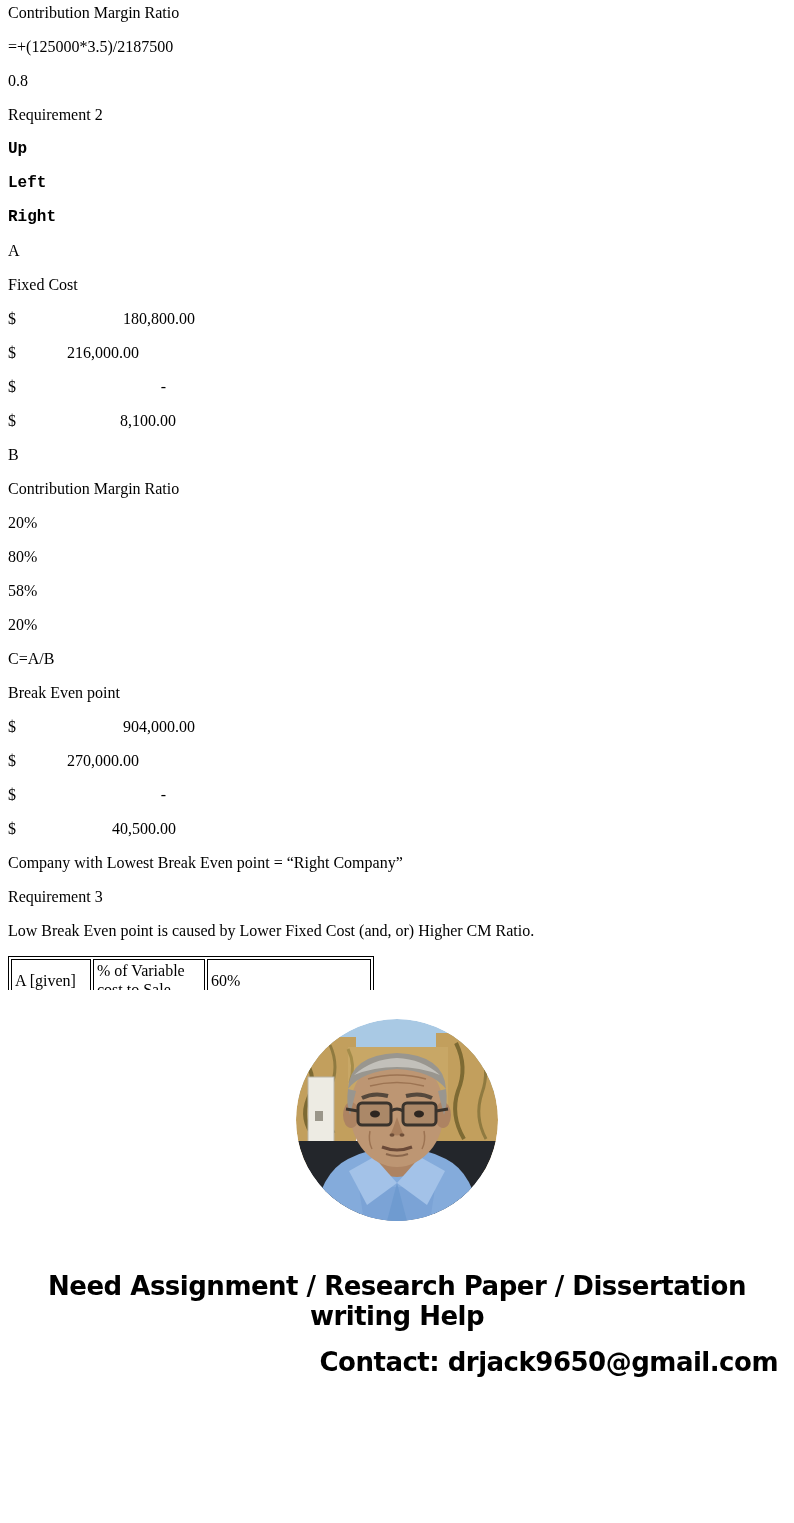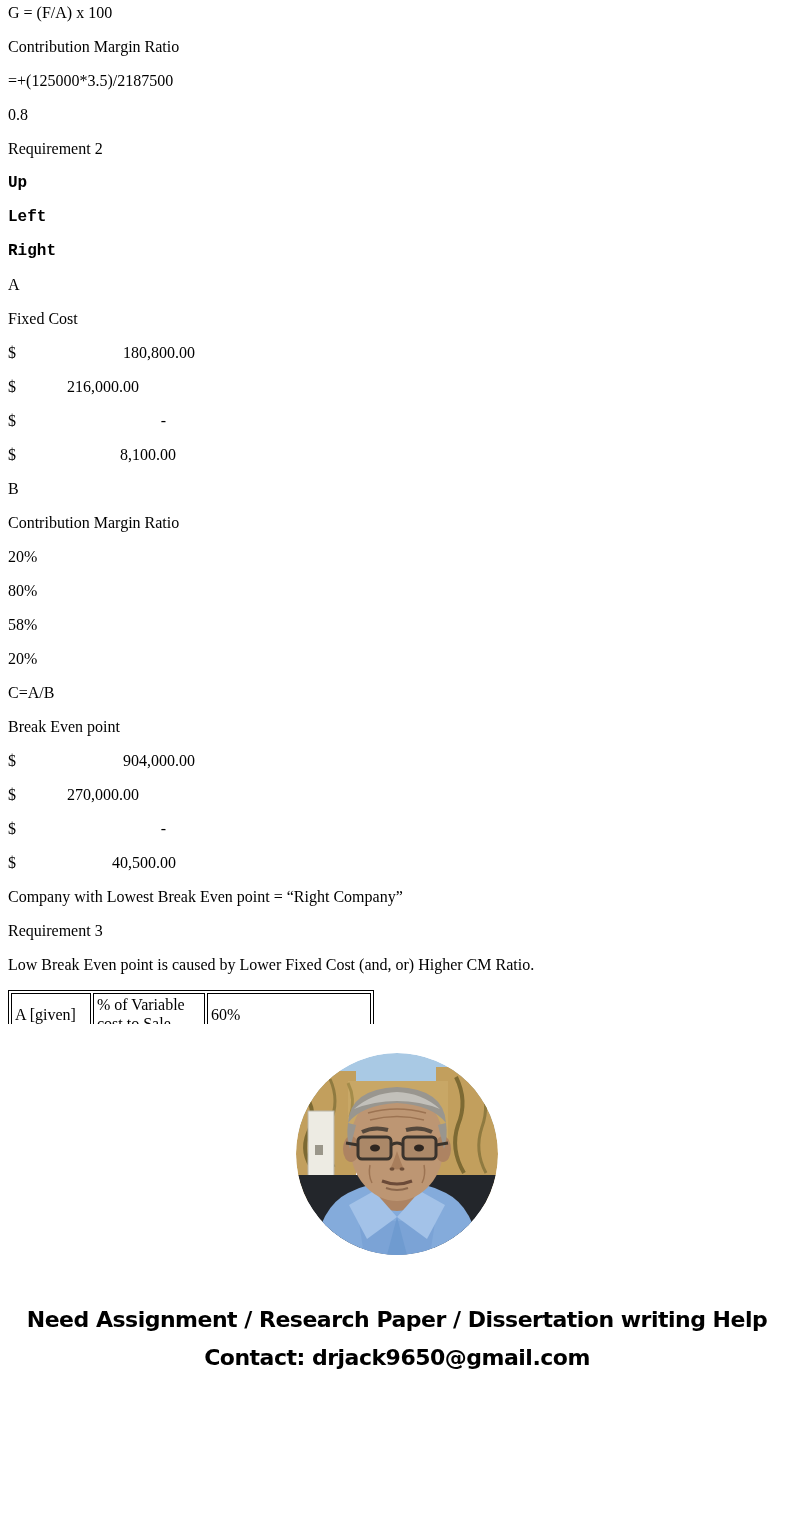--- a/index.html
+++ b/index.html
@@ -19,31 +19,30 @@
     vertical-align:middle;height:40px;
   }
   td.c1{width:72px}
   td.c2{width:104px}
   td.c3{width:156px}
   .avatar-wrap{margin-top:29px;display:flex;justify-content:center;}
   .avatar{width:202px;height:202px;border-radius:50%;overflow:hidden;}
   .footer{
     margin-top:50px;text-align:center;
     font-family:"DejaVu Sans", sans-serif;font-weight:bold;
-    font-size:22px;line-height:30px;letter-spacing:-0.5px;color:#000;
+    font-size:26px;line-height:30px;letter-spacing:-0.5px;color:#000;
   }
   .footer .heading{max-width:762px;margin:0 auto;}
-  .footer .contact{max-width:762px;margin:8px auto;}
+  .footer .contact{max-width:762px;margin:16px auto;text-align:right;}
 </style>
 </head>
 <body>
 
 <div class="page">
   <div class="doc">
-    <p class="line">G = (F/A) x 100</p>
     <p class="line">Contribution Margin Ratio</p>
     <p class="line">=+(125000*3.5)/2187500</p>
     <p class="line">0.8</p>
     <p class="line">Requirement 2</p>
     <p class="line bold">Up</p>
     <p class="line bold">Left</p>
     <p class="line bold">Right</p>
     <p class="line">A</p>
     <p class="line">Fixed Cost</p>
 

